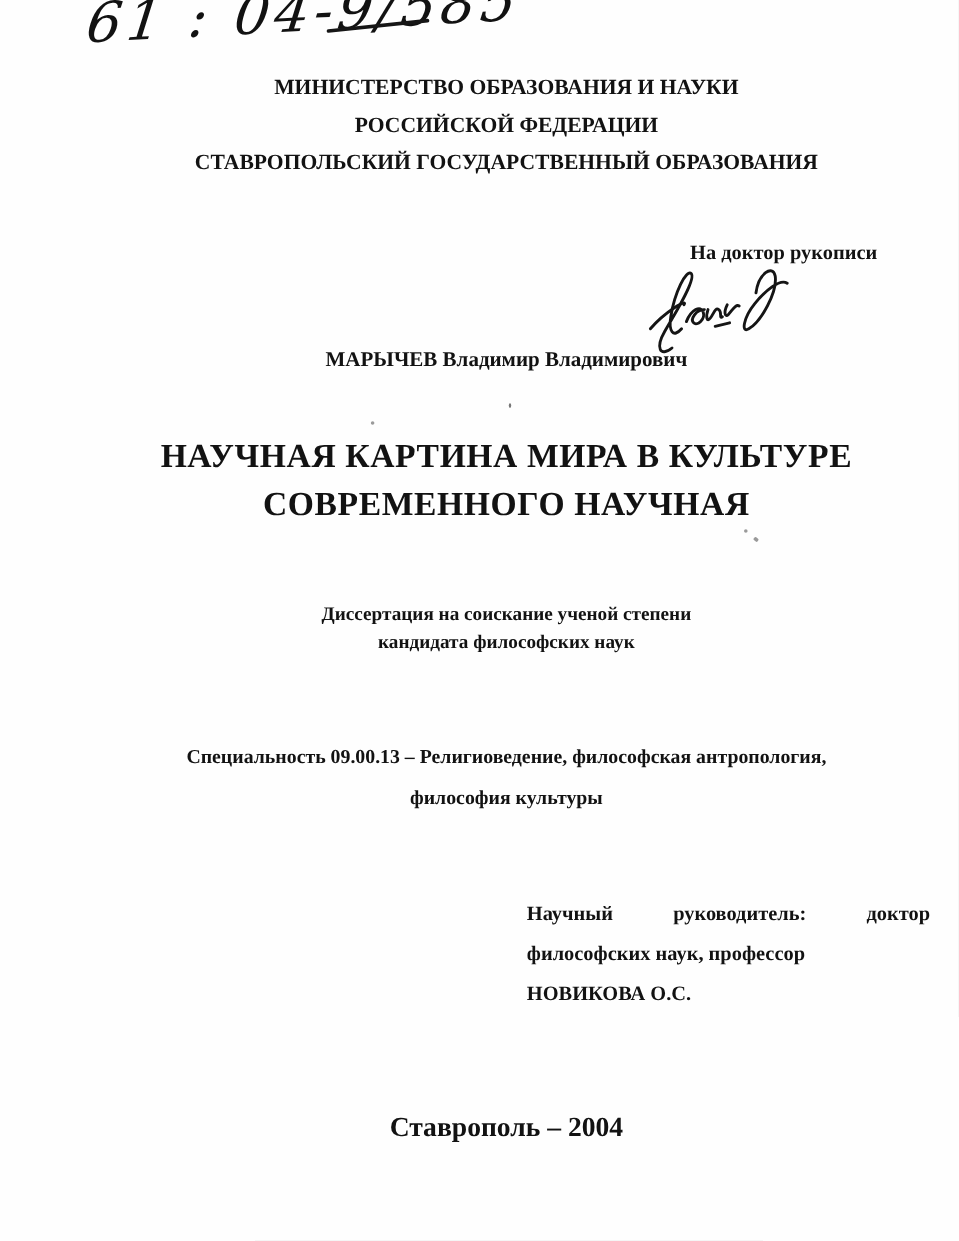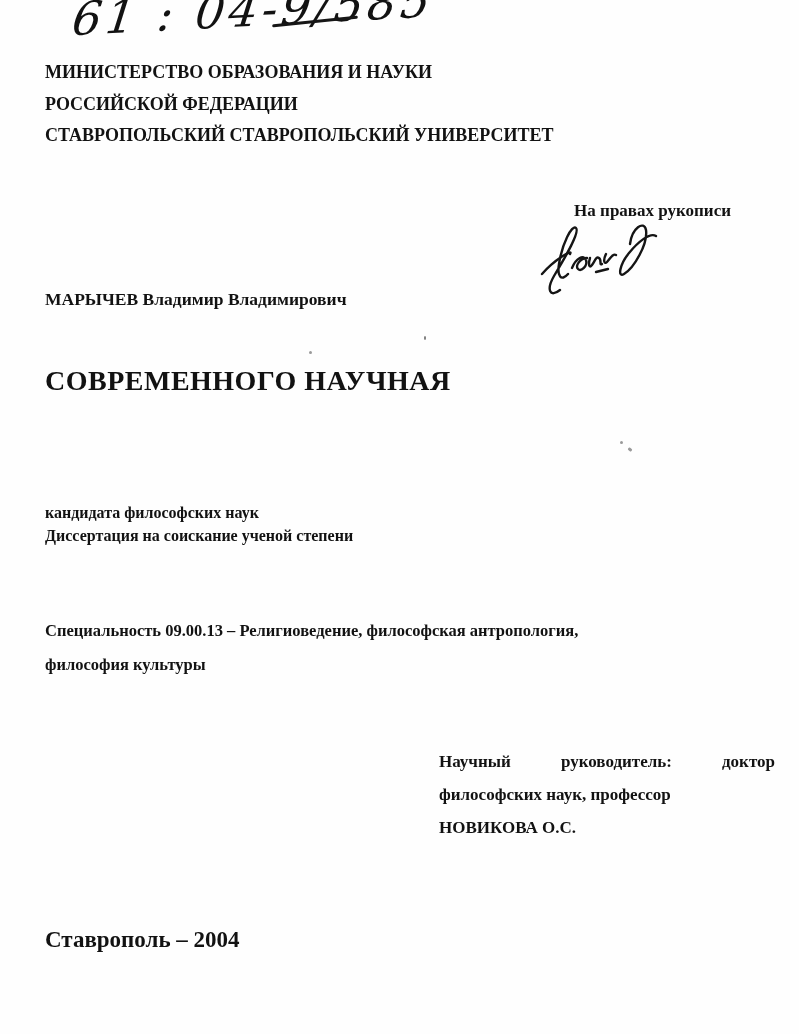--- a/index.html
+++ b/index.html
@@ -24,21 +24,21 @@
     white-space:nowrap;
   }
   .catalog-overline{
     position:absolute;left:272px;top:20px;
     width:86px;height:3px;background:#161616;
     transform:rotate(-6deg);border-radius:2px;
   }
   
   .centered{
     position:absolute;left:0;right:0;
-    padding-left:45px;
+    text-align:center;padding-left:45px;
     white-space:nowrap;
   }
   .header-block{top:57px;font-size:18px;line-height:31.5px;}
   .manuscript-note{
     position:absolute;top:201px;right:68px;
     font-size:17px;
   }
   .signature{
     position:absolute;left:534px;top:216px;
     width:126px;height:84px;
@@ -65,46 +65,47 @@
 <body>
 
 <div class="page">
 
   <div class="catalog">61 : 04-9/585</div>
   <div class="catalog-overline"></div>
 
   <div class="centered header-block">
     <div>МИНИСТЕРСТВО ОБРАЗОВАНИЯ И НАУКИ</div>
     <div>РОССИЙСКОЙ ФЕДЕРАЦИИ</div>
-    <div>СТАВРОПОЛЬСКИЙ СТАВРОПОЛЬСКИЙ УНИВЕРСИТЕТ</div>
+    <div>СТАВРОПОЛЬСКИЙ ГОСУДАРСТВЕННЫЙ ОБРАЗОВАНИЯ</div>
   </div>
 
-  <div class="manuscript-note">На правах рукописи</div>
+  <div class="manuscript-note">На доктор рукописи</div>
 
   <svg class="signature" viewBox="0 0 126 84">
     <g stroke="#151515" fill="none" stroke-width="2.4" stroke-linecap="round" stroke-linejoin="round">
       <path d="M26 74 C16 82 12 74 20 60 C32 40 46 16 42 12 C38 8 28 28 25 48 C23 60 27 66 34 58"></path>
       <path d="M8 58 C20 44 40 32 36 38"></path>
       <path d="M38 52 C42 42 50 38 52 44 C54 50 47 56 44 53 C41 50 46 42 53 42"></path>
       <path d="M56 42 C54 48 55 53 58 49 C61 45 62 40 65 42 C68 44 65 50 68 48"></path>
       <path d="M62 56 L74 53"></path>
       <path d="M72 38 C69 44 70 49 73 46 C76 43 79 37 82 39"></path>
       <path d="M96 28 C98 12 110 4 112 14 C114 28 100 52 90 58 C83 62 86 48 95 37 C104 26 116 16 122 20"></path>
     </g>
   </svg>
 
   <div class="centered author-line">МАРЫЧЕВ Владимир Владимирович</div>
 
   <div class="centered title-block">
+    <div>НАУЧНАЯ КАРТИНА МИРА В КУЛЬТУРЕ</div>
     <div>СОВРЕМЕННОГО НАУЧНАЯ</div>
   </div>
 
   <div class="centered degree-block">
+    <div>Диссертация на соискание ученой степени</div>
     <div>кандидата философских наук</div>
-    <div>Диссертация на соискание ученой степени</div>
   </div>
 
   <div class="centered specialty-block">
     <div>Специальность 09.00.13 – Религиоведение, философская антропология,</div>
     <div>философия культуры</div>
   </div>
 
   <div class="supervisor-block">
     <div class="supervisor-line supervisor-justified">
       <span>Научный</span>

